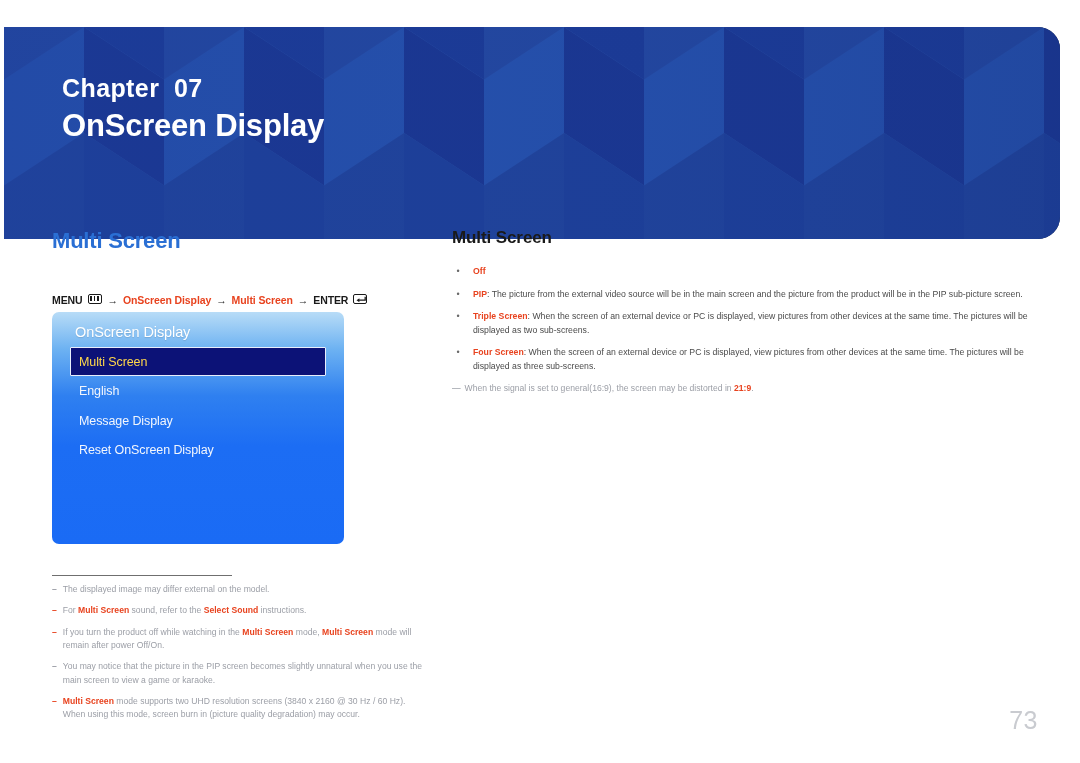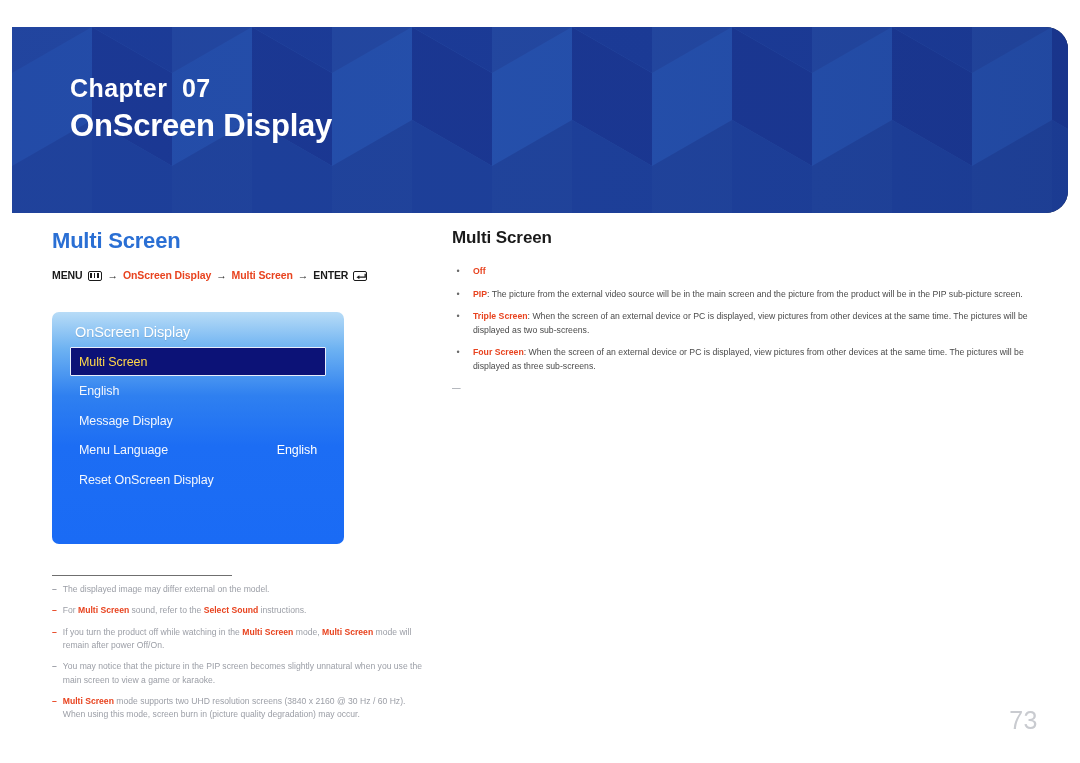--- a/index.html
+++ b/index.html
@@ -15,24 +15,24 @@
   .page {
     position: relative;
     width: 1080px;
     height: 763px;
     background: #ffffff;
   }
 
   
   .chapter-banner {
     position: absolute;
-    left: 12px;
+    left: 4px;
     top: 27px;
     width: 1056px;
-    height: 186px;
+    height: 212px;
     background: #0f172a;
     border-top-right-radius: 22px;
     border-bottom-right-radius: 22px;
     overflow: hidden;
   }
   .cube-pattern {
     position: absolute;
     inset: 0;
     width: 100%;
     height: 100%;
@@ -80,26 +80,26 @@
   }
   .section-heading-black {
     font-size: 17px;
     font-weight: bold;
     color: #1a1a1a;
     letter-spacing: -0.1px;
   }
 
   
   .menu-path {
-    margin-top: 15px;
+    margin-top: 40px;
     font-size: 10.5px;
     font-weight: bold;
     color: #1a1a1a;
     display: flex;
-    align-items: flex-end;
+    align-items: flex-start;
     gap: 4px;
     white-space: nowrap;
     letter-spacing: -0.1px;
   }
   .menu-path .red { color: #e8431f; }
   .menu-path .arrow { color: #1a1a1a; font-weight: bold; padding: 0 1px; }
 
   .icon-menu {
     display: inline-block;
     width: 14px;
@@ -328,24 +328,20 @@
       </div>
       <div class="osd-item">
         <span>English</span>
         <span class="osd-value"></span>
       </div>
       <div class="osd-item">
         <span>Message Display</span>
         <span class="osd-value"></span>
       </div>
       <div class="osd-item">
-        <span>Menu Language</span>
-        <span class="osd-value">English</span>
-      </div>
-      <div class="osd-item">
         <span>Reset OnScreen Display</span>
         <span class="osd-value"></span>
       </div>
     </div>
   </div>
 
   <div class="footnote-rule"></div>
   <div class="footnotes" id="footnotes">
       <div class="fn">
         <span class="dash gray">–</span>
@@ -384,18 +380,19 @@
           <span class="dot">•</span>
           <span class="btext"><b>Triple Screen</b><span>: When the screen of an external device or PC is displayed, view pictures from other devices at the same time. The pictures will be displayed as two sub-screens.</span></span>
         </div>
         <div class="bullet">
           <span class="dot">•</span>
           <span class="btext"><b>Four Screen</b><span>: When the screen of an external device or PC is displayed, view pictures from other devices at the same time. The pictures will be displayed as three sub-screens.</span></span>
         </div>
       </div>
     <div class="note-line" id="right-note">
         <span class="dash">—</span>
+        <span><span>When the signal is set to general(16:9), the screen may be distorted in </span><b>21:9</b><span>.</span></span>
       </div>
   </div>
 
   <div class="page-number">73</div>
 
 </div>
 
 </body></html>

